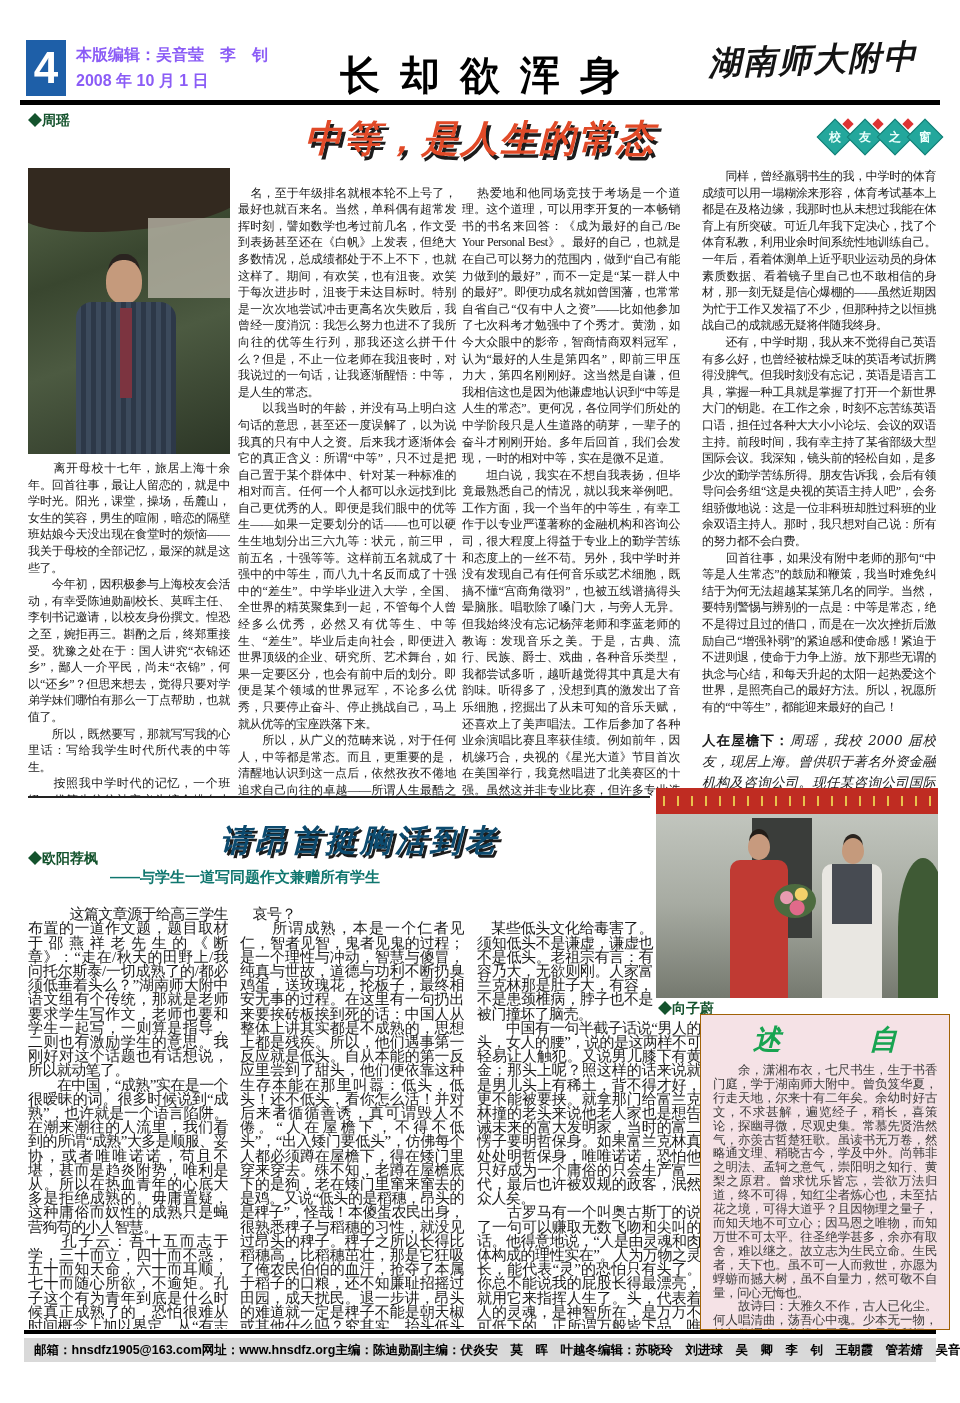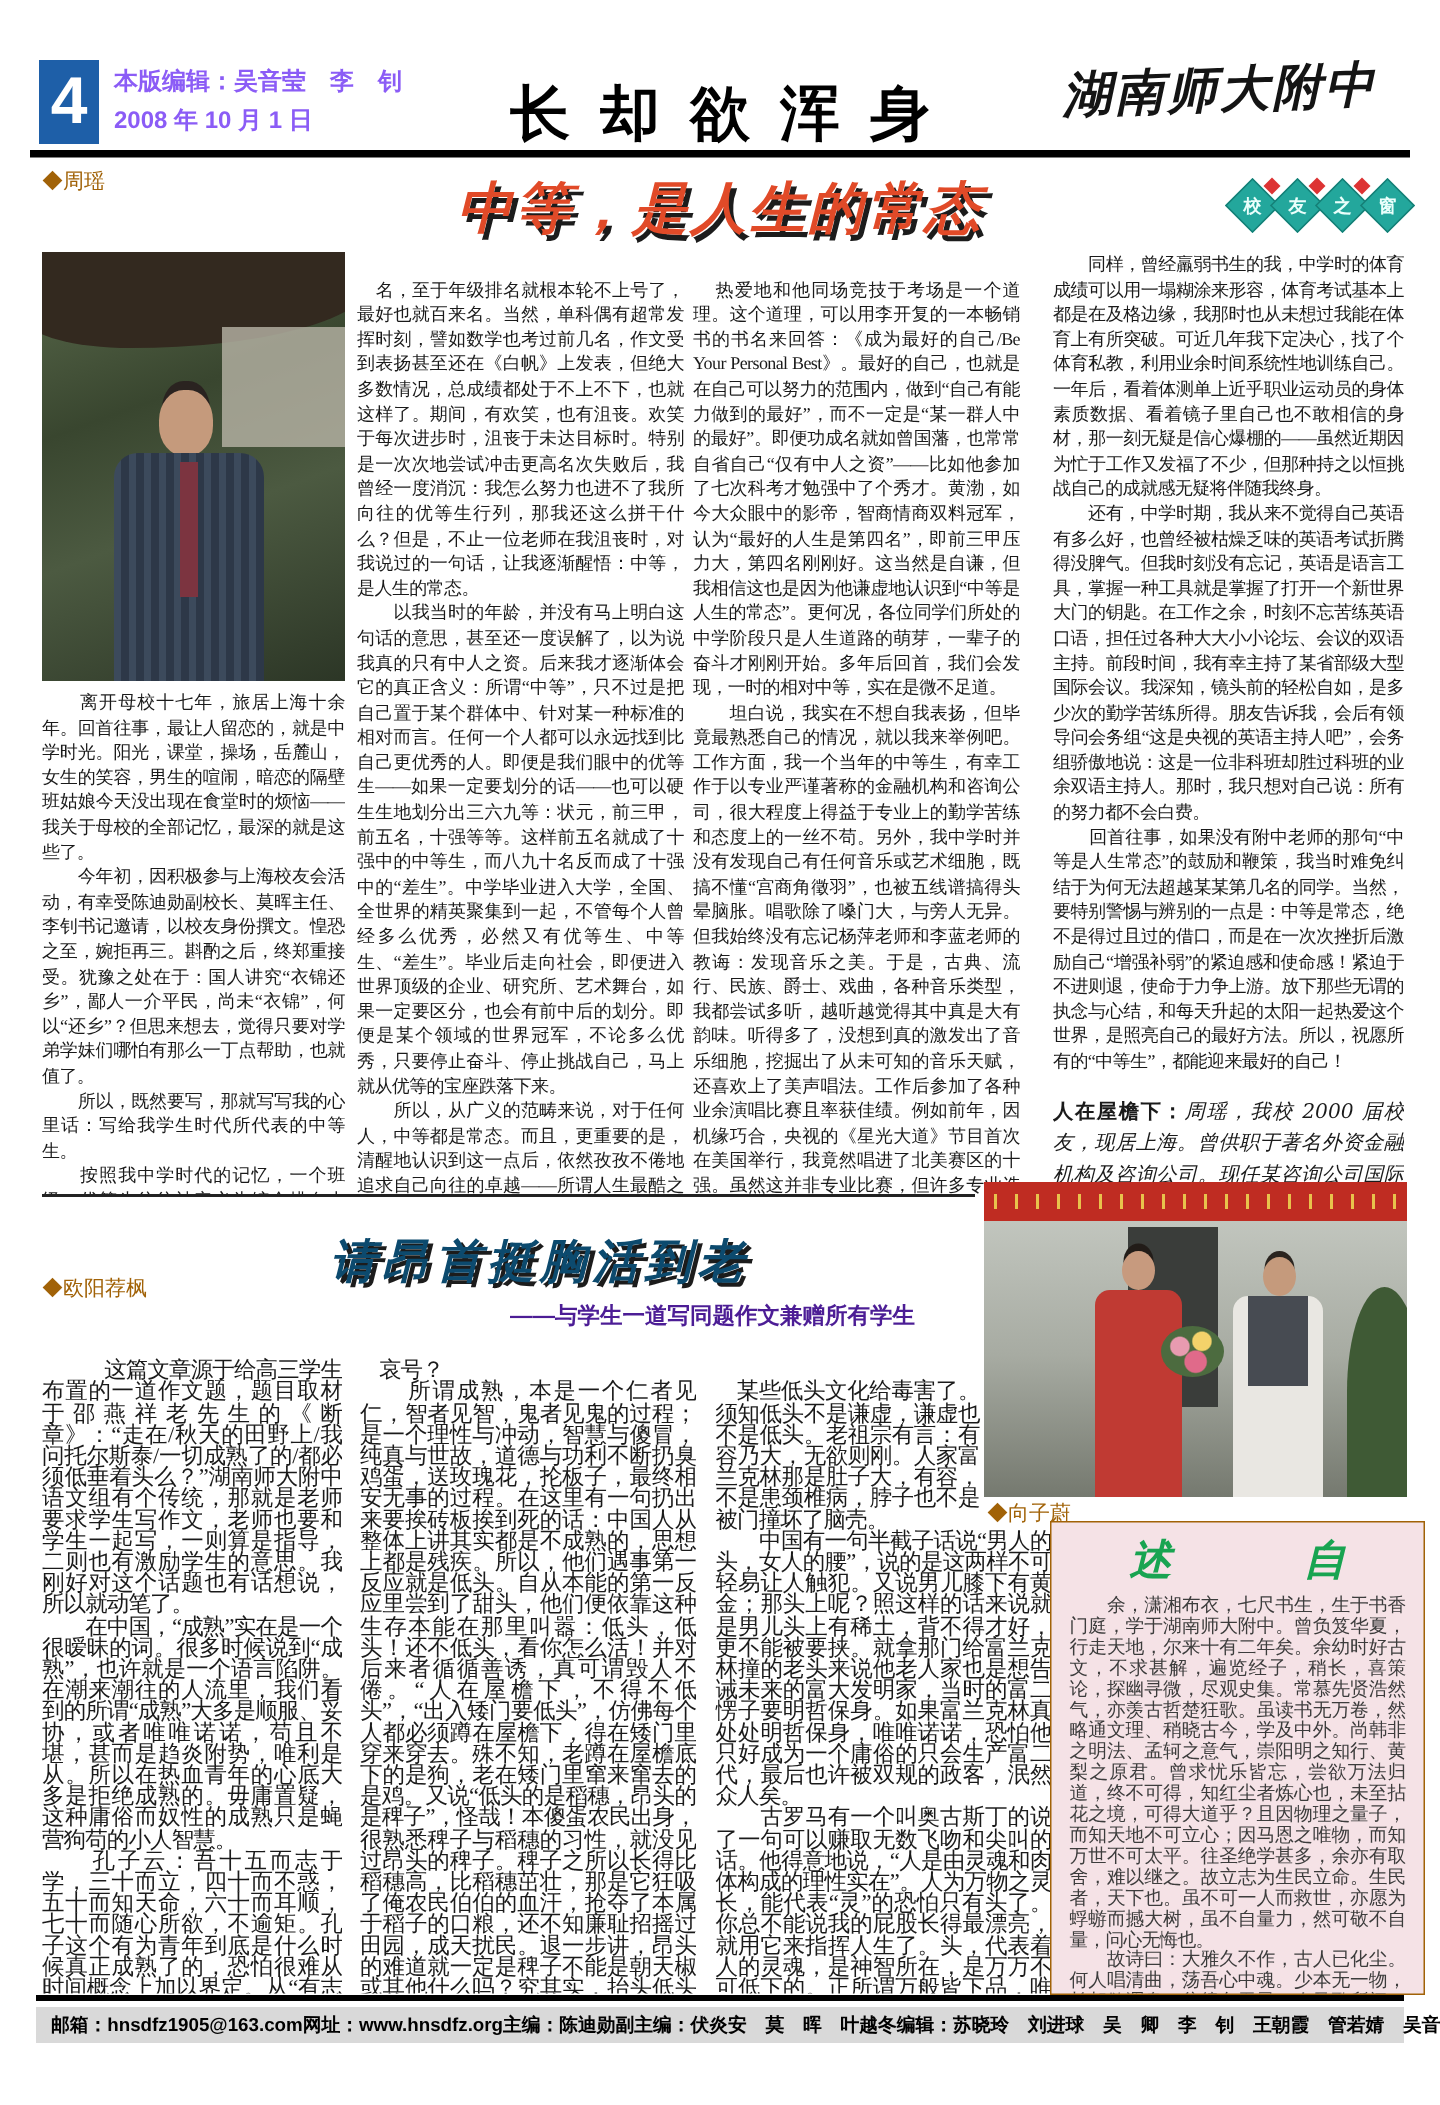--- a/index.html
+++ b/index.html
@@ -12,21 +12,21 @@
   .ed-info{position:absolute;left:76px;top:42px;font-family:"Liberation Sans",sans-serif;
            font-weight:bold;font-size:16px;line-height:26px;color:#8b5cf6;}
   .masthead-title{position:absolute;left:330px;top:48px;width:320px;text-align:center;
            font-family:"Liberation Sans",sans-serif;font-weight:bold;font-size:40px;
            letter-spacing:20px;color:#000;}
   .school-sig{position:absolute;right:22px;top:38px;width:250px;text-align:center;
            font-family:"DejaVu Serif",serif;font-style:italic;font-weight:bold;font-size:33px;
            color:#141414;transform:rotate(-2deg);letter-spacing:2px;}
   .head-rule{position:absolute;left:20px;top:100px;width:920px;height:5px;background:#000;}
   
-  .byline{font-family:"Liberation Sans",sans-serif;font-weight:normal;font-size:14px;color:#a16207;}
+  .byline{font-family:"Liberation Sans",sans-serif;font-weight:bold;font-size:14px;color:#14532d;}
   .byline1{position:absolute;left:28px;top:112px;}
   .title1{position:absolute;left:200px;top:114px;width:560px;text-align:center;
           font-family:"DejaVu Serif",serif;font-style:italic;font-weight:bold;font-size:37px;
           color:#e14a28;text-shadow:3px 4px 0 #1c1c1c;letter-spacing:2px;white-space:nowrap;}
   .badge{position:absolute;right:18px;top:120px;width:120px;height:36px;}
   .badge .dia{position:absolute;top:4px;width:24px;height:24px;background:#23a79c;
           transform:rotate(45deg);border:1px solid #157f76;}
   .badge .dia span{position:absolute;left:0;top:0;width:24px;height:24px;transform:rotate(-45deg);
           display:flex;align-items:center;justify-content:center;color:#eafffb;
           font-family:"Liberation Sans",sans-serif;font-size:12px;font-weight:bold;}
@@ -47,22 +47,22 @@
   .photo1 .tie{position:absolute;left:92px;top:140px;width:12px;height:90px;background:#7c3440;}
   .rule-mid{position:absolute;left:28px;top:796px;width:622px;height:2px;background:#222;}
   .bio{margin-top:14px;font-family:"DejaVu Serif",serif;font-style:italic;font-size:13.5px;
        line-height:21px;letter-spacing:0;}
   .bio b{font-style:normal;font-weight:bold;font-family:"Liberation Sans",sans-serif;}
   
   .byline2{position:absolute;left:28px;top:850px;}
   .title2{position:absolute;left:110px;top:820px;width:500px;text-align:center;
           font-family:"DejaVu Serif",serif;font-style:italic;font-weight:bold;font-size:31px;
           color:#0c4a6e;text-shadow:3px 3px 0 #1c1c1c;letter-spacing:4px;white-space:nowrap;}
-  .subtitle2{position:absolute;left:110px;top:868px;width:500px;text-align:right;
-          font-family:"Liberation Sans",sans-serif;font-weight:bold;font-size:15px;color:#4c1d95;}
+  .subtitle2{position:absolute;left:110px;top:868px;width:500px;text-align:left;
+          font-family:"Liberation Sans",sans-serif;font-weight:bold;font-size:15px;color:#0f766e;}
   .spacer-photo{float:right;width:48px;height:110px;}
   
   .photo2{position:absolute;left:656px;top:788px;width:282px;height:210px;overflow:hidden;
           background:linear-gradient(180deg,#c9cdc6 0%,#a7aba2 55%,#75796f 100%);}
   .photo2 .banner{position:absolute;left:0;top:0;width:282px;height:26px;background:#bf2c22;
           background-image:repeating-linear-gradient(90deg,transparent 0 7px,#e8c24c 7px 9px,transparent 9px 14px);
           background-size:100% 10px;background-position:0 8px;background-repeat:no-repeat;}
   .photo2 .door{position:absolute;left:96px;top:30px;width:60px;height:120px;background:#3a3d3a;}
   .photo2 .plant{position:absolute;right:-10px;top:70px;width:50px;height:140px;border-radius:50% 50% 0 0;
           background:#3f5a35;}

